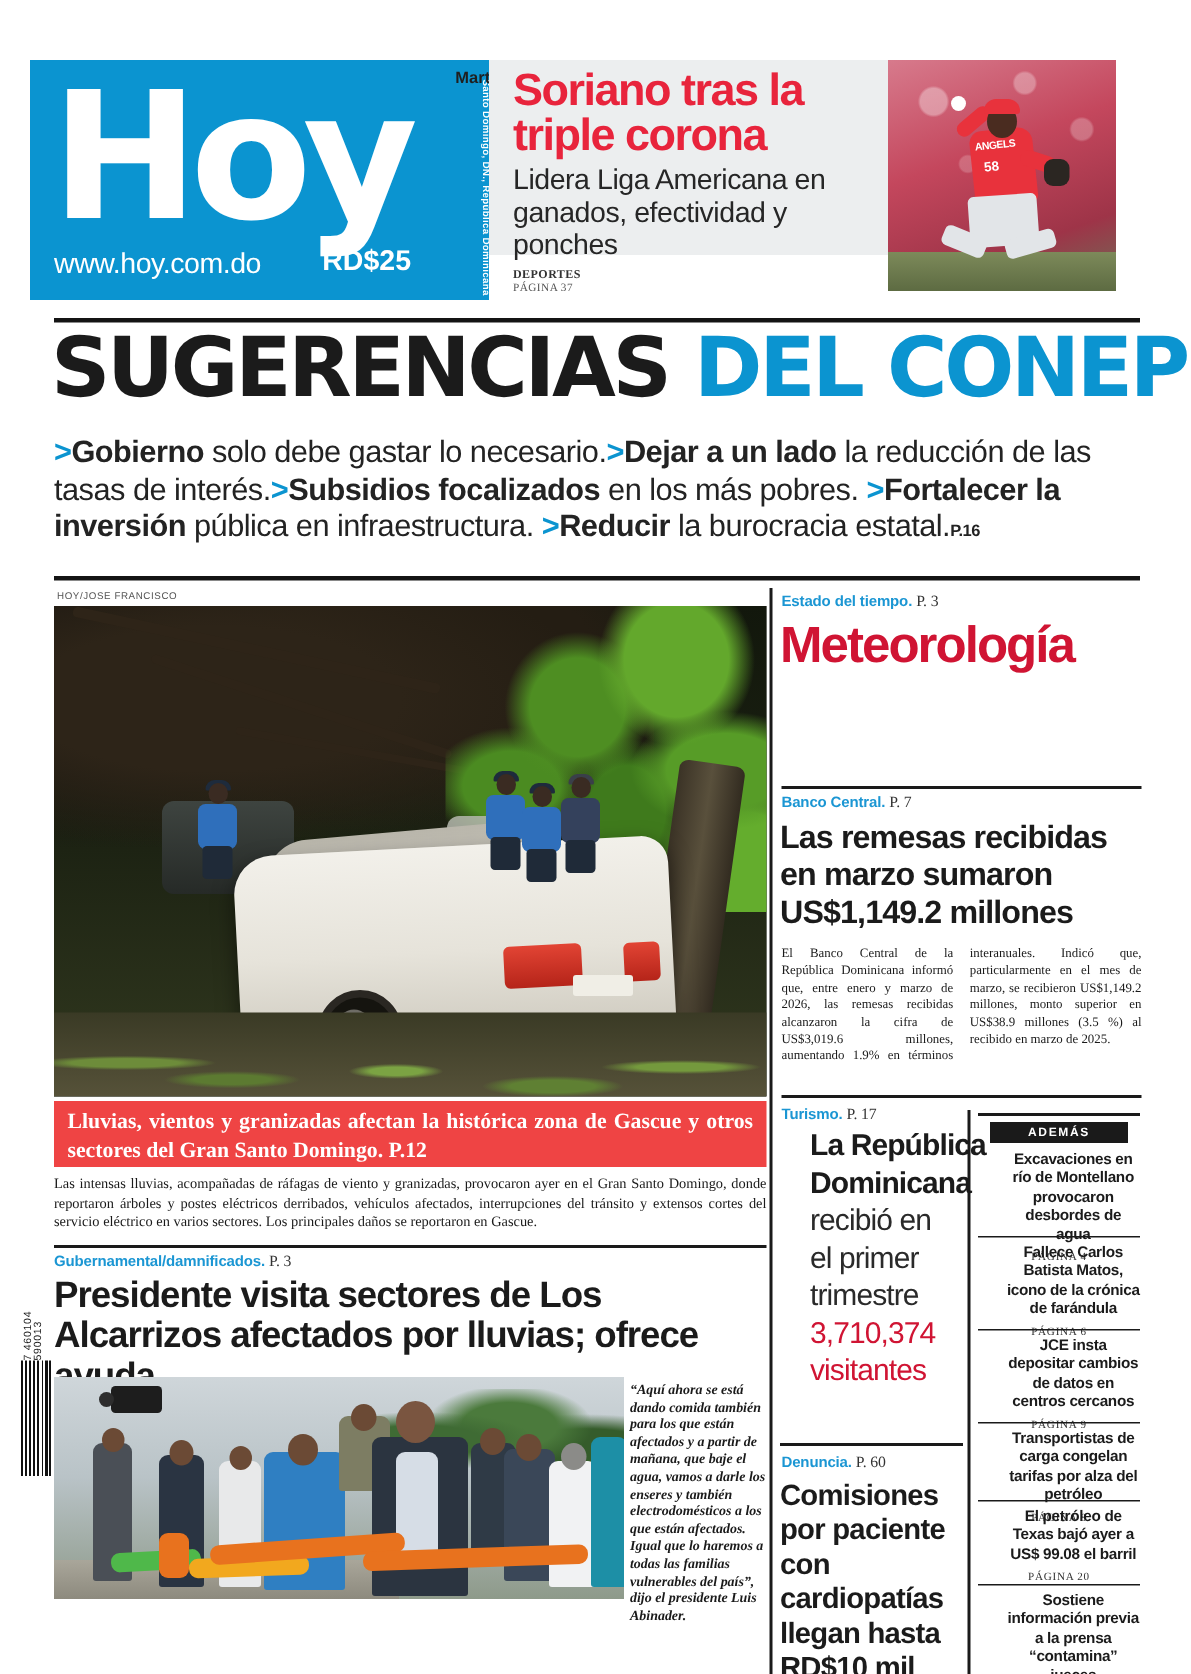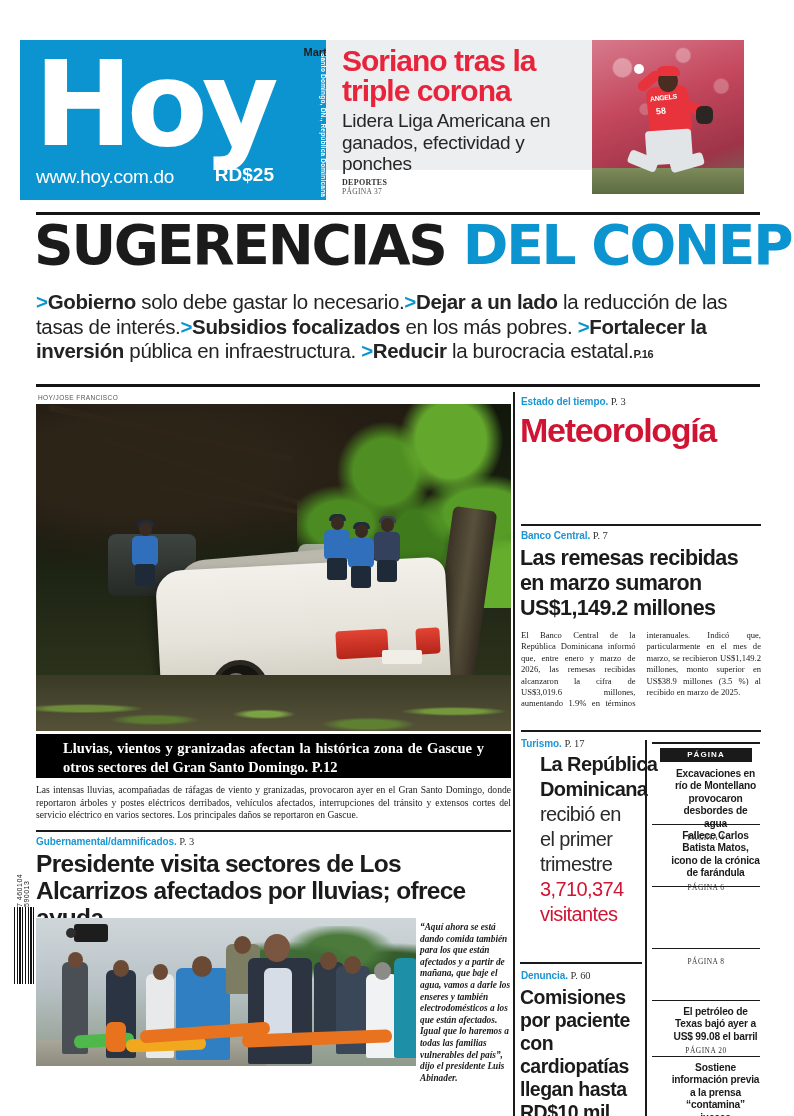--- a/index.html
+++ b/index.html
@@ -159,23 +159,23 @@
     background:
       radial-gradient(ellipse at 10% 60%, #6d8c3a 0 6%, transparent 10%),
       radial-gradient(ellipse at 25% 80%, #5c7a31 0 5%, transparent 9%),
       radial-gradient(ellipse at 48% 70%, #7ba343 0 5%, transparent 9%),
       radial-gradient(ellipse at 70% 88%, #5f8033 0 6%, transparent 10%),
       radial-gradient(ellipse at 88% 65%, #74993d 0 5%, transparent 9%),
       linear-gradient(180deg,#3a3a25,#565239);
   }
 
   .caption-bar{
-    position:absolute;left:36px;top:734px;width:475px;height:44px;background:#000000;
+    position:absolute;left:36px;top:734px;width:475px;height:44px;background:#ef4444;
     color:#fff;font-family:"Liberation Serif", serif;font-weight:bold;font-size:14.5px;
-    line-height:19px;padding:5px 27px;box-sizing:border-box;text-align:justify;
+    line-height:19px;padding:5px 9px;box-sizing:border-box;text-align:justify;
   }
   .caption-body{
     position:absolute;left:36px;top:784px;width:475px;
     font-family:"Liberation Serif", serif;font-size:9.6px;line-height:12.6px;
     text-align:justify;color:#1a1a1a;
   }
   .rule-left{position:absolute;left:36px;width:475px;height:2px;background:#1a1a1a;}
 
   .kicker{color:#1b96d3;font-weight:bold;font-size:10px;letter-spacing:-.1px;}
   .kicker .pg{color:#333;font-family:"Liberation Serif",serif;font-weight:normal;font-size:10.5px;}
@@ -431,37 +431,42 @@
 
   <div class="rrule thin" style="top:962px;width:122px;left:520px;background:#1a1a1a;height:2px;"></div>
   <div class="den-kicker kicker">
     <span>Denuncia.</span>
     <span class="pg">P. 60</span>
   </div>
   <div class="den-head">Comisiones por paciente con cardiopatías llegan hasta RD$10 mil</div>
 
   <div class="vline2"></div>
   <div class="ademas-top"></div>
-  <div class="ademas-label">PÁGINA</div>
+  <div class="ademas-label">ADEMÁS</div>
 
   <div class="ad-item" style="top:768px;">
     <div class="ad-title">Excavaciones en río de Montellano provocaron desbordes de agua</div>
     <div class="ad-page">PÁGINA 4</div>
   </div>
   <div class="ad-sep" style="top:824px;"></div>
 
   <div class="ad-item" style="top:830px;">
     <div class="ad-title">Fallece Carlos Batista Matos, icono de la crónica de farándula</div>
     <div class="ad-page">PÁGINA 6</div>
   </div>
   <div class="ad-sep" style="top:886px;"></div>
 
+  <div class="ad-item" style="top:892px;">
+    <div class="ad-title">JCE insta depositar cambios de datos en centros cercanos</div>
+    <div class="ad-page">PÁGINA 9</div>
+  </div>
   <div class="ad-sep" style="top:948px;"></div>
 
   <div class="ad-item" style="top:954px;">
+    <div class="ad-title">Transportistas de carga congelan tarifas por alza del petróleo</div>
     <div class="ad-page">PÁGINA 8</div>
   </div>
   <div class="ad-sep" style="top:1000px;"></div>
 
   <div class="ad-item" style="top:1006px;">
     <div class="ad-title">El petróleo de Texas bajó ayer a US$ 99.08 el barril</div>
     <div class="ad-page">PÁGINA 20</div>
   </div>
   <div class="ad-sep" style="top:1056px;"></div>
 

